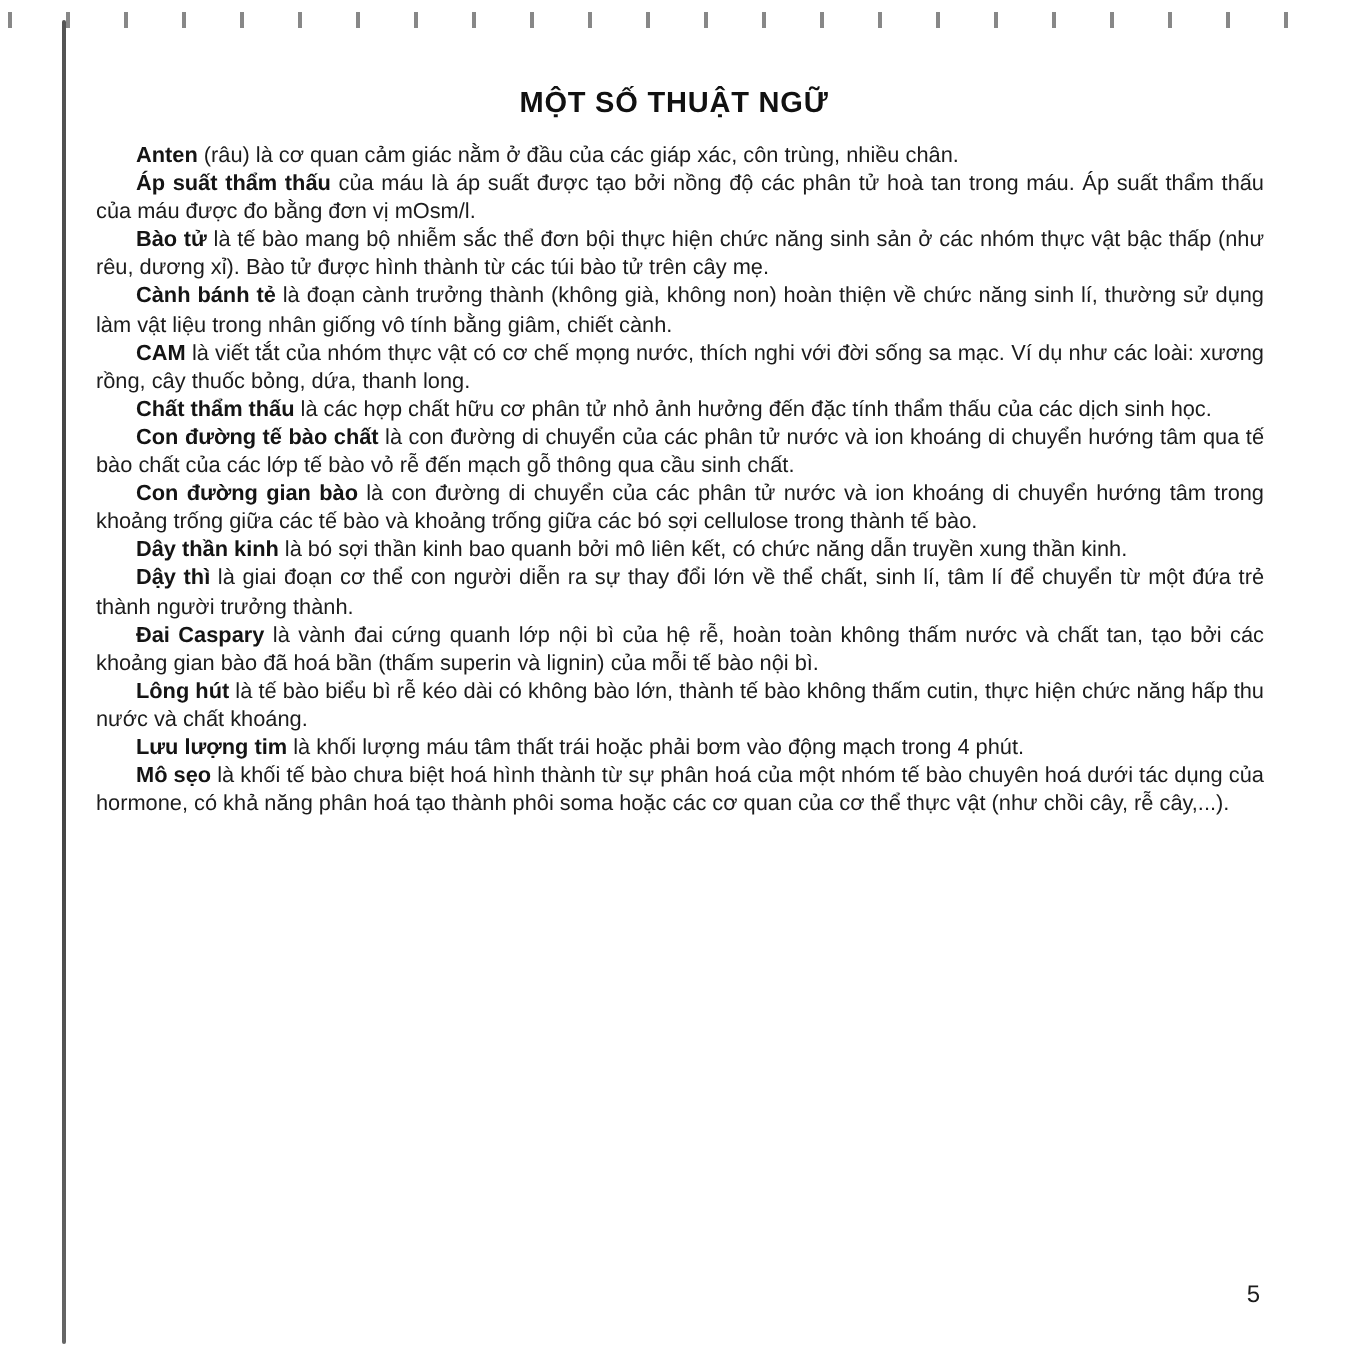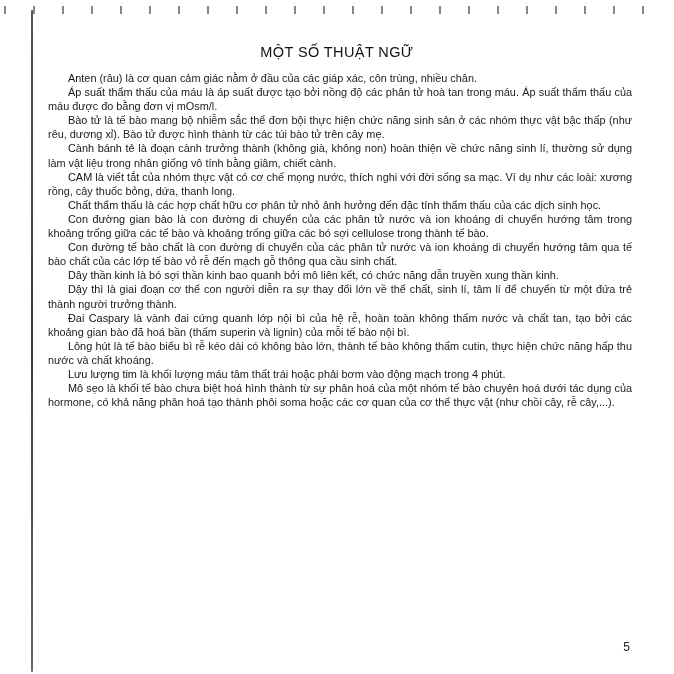--- a/index.html
+++ b/index.html
@@ -32,36 +32,36 @@
     top: 10px;
     bottom: 2px;
     width: 2px;
     background: linear-gradient(#555 0%, #3c3c3c 50%, #666 100%);
     border-radius: 1px;
   }
   .title {
     padding-top: 44px;
     text-align: center;
     font-size: 14.5px;
-    font-weight: normal;
+    font-weight: bold;
     letter-spacing: 0.4px;
     color: #111;
   }
   .entries {
     margin: 11px 42px 0 48px;
     font-size: 10.9px;
     line-height: 14.1px;
     text-align: justify;
     color: #1c1c1c;
   }
   .entry {
     text-indent: 20px;
     margin: 0;
   }
-  .entry b { font-weight: normal; color: #141414; }
+  .entry b { font-weight: bold; color: #141414; }
   .page-number {
     position: absolute;
     right: 44px;
     bottom: 20px;
     font-size: 12px;
     color: #1c1c1c;
   }
 </style>
 </head>
 <body>
@@ -72,22 +72,22 @@
 
   <h1 class="title">MỘT SỐ THUẬT NGỮ</h1>
 
   <div class="entries">
       <p class="entry"><b>Anten</b><span> (râu) là cơ quan cảm giác nằm ở đầu của các giáp xác, côn trùng, nhiều chân.</span></p>
       <p class="entry"><b>Áp suất thẩm thấu</b><span> của máu là áp suất được tạo bởi nồng độ các phân tử hoà tan trong máu. Áp suất thẩm thấu của máu được đo bằng đơn vị mOsm/l.</span></p>
       <p class="entry"><b>Bào tử</b><span> là tế bào mang bộ nhiễm sắc thể đơn bội thực hiện chức năng sinh sản ở các nhóm thực vật bậc thấp (như rêu, dương xỉ). Bào tử được hình thành từ các túi bào tử trên cây mẹ.</span></p>
       <p class="entry"><b>Cành bánh tẻ</b><span> là đoạn cành trưởng thành (không già, không non) hoàn thiện về chức năng sinh lí, thường sử dụng làm vật liệu trong nhân giống vô tính bằng giâm, chiết cành.</span></p>
       <p class="entry"><b>CAM</b><span> là viết tắt của nhóm thực vật có cơ chế mọng nước, thích nghi với đời sống sa mạc. Ví dụ như các loài: xương rồng, cây thuốc bỏng, dứa, thanh long.</span></p>
       <p class="entry"><b>Chất thẩm thấu</b><span> là các hợp chất hữu cơ phân tử nhỏ ảnh hưởng đến đặc tính thẩm thấu của các dịch sinh học.</span></p>
+      <p class="entry"><b>Con đường tế bào chất</b><span> là con đường di chuyển của các phân tử nước và ion khoáng di chuyển hướng tâm qua tế bào chất của các lớp tế bào vỏ rễ đến mạch gỗ thông qua cầu sinh chất.</span></p>
       <p class="entry"><b>Con đường gian bào</b><span> là con đường di chuyển của các phân tử nước và ion khoáng di chuyển hướng tâm trong khoảng trống giữa các tế bào và khoảng trống giữa các bó sợi cellulose trong thành tế bào.</span></p>
-      <p class="entry"><b>Con đường tế bào chất</b><span> là con đường di chuyển của các phân tử nước và ion khoáng di chuyển hướng tâm qua tế bào chất của các lớp tế bào vỏ rễ đến mạch gỗ thông qua cầu sinh chất.</span></p>
       <p class="entry"><b>Dây thần kinh</b><span> là bó sợi thần kinh bao quanh bởi mô liên kết, có chức năng dẫn truyền xung thần kinh.</span></p>
       <p class="entry"><b>Dậy thì</b><span> là giai đoạn cơ thể con người diễn ra sự thay đổi lớn về thể chất, sinh lí, tâm lí để chuyển từ một đứa trẻ thành người trưởng thành.</span></p>
       <p class="entry"><b>Đai Caspary</b><span> là vành đai cứng quanh lớp nội bì của hệ rễ, hoàn toàn không thấm nước và chất tan, tạo bởi các khoảng gian bào đã hoá bần (thấm superin và lignin) của mỗi tế bào nội bì.</span></p>
       <p class="entry"><b>Lông hút</b><span> là tế bào biểu bì rễ kéo dài có không bào lớn, thành tế bào không thấm cutin, thực hiện chức năng hấp thu nước và chất khoáng.</span></p>
       <p class="entry"><b>Lưu lượng tim</b><span> là khối lượng máu tâm thất trái hoặc phải bơm vào động mạch trong 4 phút.</span></p>
       <p class="entry"><b>Mô sẹo</b><span> là khối tế bào chưa biệt hoá hình thành từ sự phân hoá của một nhóm tế bào chuyên hoá dưới tác dụng của hormone, có khả năng phân hoá tạo thành phôi soma hoặc các cơ quan của cơ thể thực vật (như chồi cây, rễ cây,...).</span></p>
     </div>
 
   <div class="page-number">5</div>
 </div>

